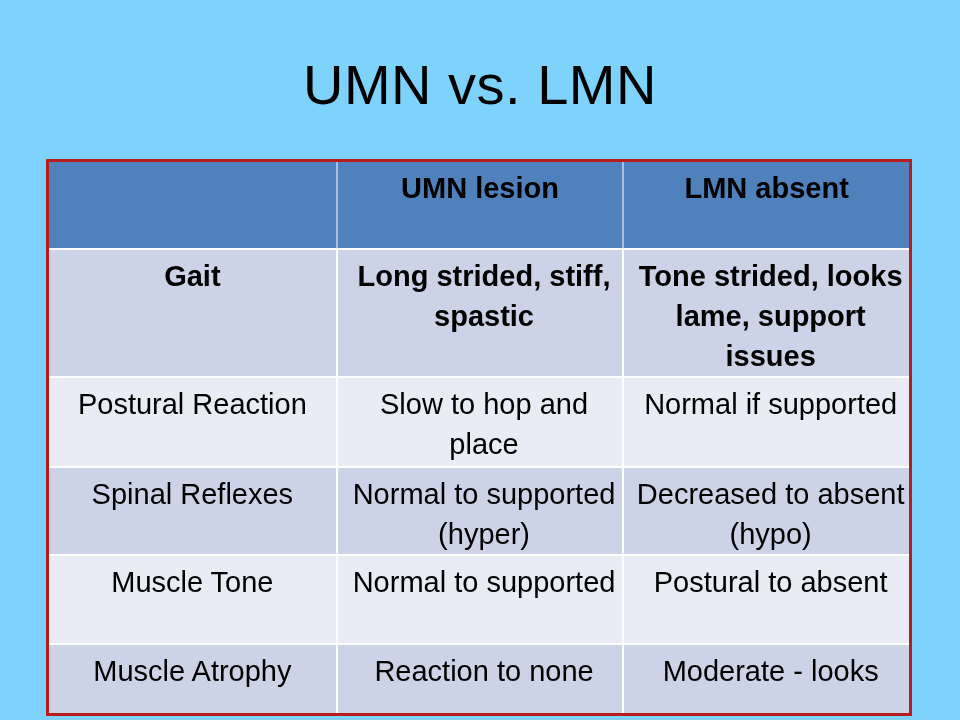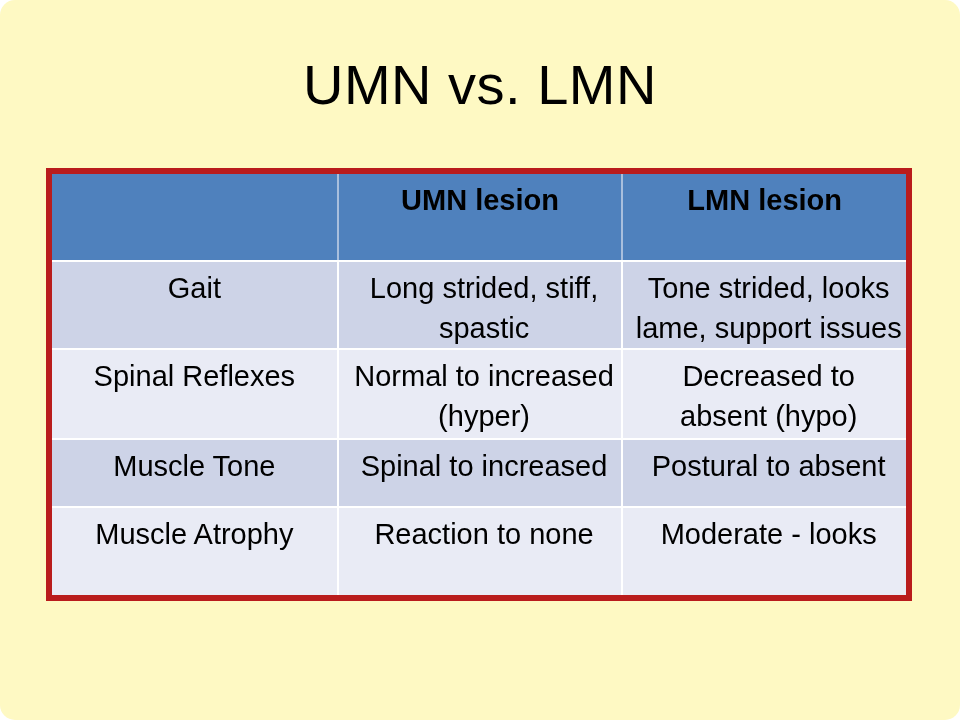--- a/index.html
+++ b/index.html
@@ -5,58 +5,57 @@
   html, body {
     margin: 0;
     padding: 0;
     background: #ffffff;
     font-family: "Liberation Sans", "DejaVu Sans", sans-serif;
   }
   .slide {
     position: relative;
     width: 960px;
     height: 720px;
-    background: #fef9c3;
+    background: #7dd3fc;
     overflow: hidden;
-    border-radius: 15px;
   }
   .slide-title {
     position: absolute;
     top: 52px;
     left: 0;
     width: 100%;
     margin: 0;
     text-align: center;
     font-size: 56px;
     font-weight: 400;
     color: #000000;
     letter-spacing: 0.5px;
   }
   table.cmp-table {
     position: absolute;
     left: 46px;
-    top: 168px;
+    top: 159px;
     width: 866px;
     border-collapse: separate;
     border-spacing: 0;
     table-layout: fixed;
-    border: 6px solid #b91c1c;
+    border: 3px solid #b91c1c;
   }
   .cmp-table th,
   .cmp-table td {
     text-align: center;
     vertical-align: top;
     padding: 6px 4px 0 4px;
     font-size: 29px;
     line-height: 40px;
     color: var(--text, #000000);
     overflow: hidden;
   }
   .cmp-table thead tr { height: 86px; }
-  .cmp-table tbody tr:nth-child(1) { height: 85px; }
+  .cmp-table tbody tr:nth-child(1) { height: 85px; font-weight: bold; }
   .cmp-table tbody tr:nth-child(2) { height: 90px; }
   .cmp-table tbody tr:nth-child(3) { height: 68px; }
   .cmp-table tbody tr:nth-child(4) { height: 89px; margin-left: 33px; }
   .cmp-table tbody tr:nth-child(5) { height: 70px; }
   .cmp-table th {
     background: var(--header-bg, #4F81BD);
     font-weight: 700;
   }
   .cmp-table th + th {
     border-left: 2px solid var(--header-divider, #A9BFDD);
@@ -80,37 +79,42 @@
   <table class="cmp-table">
     <colgroup>
       <col style="width:33.34%">
       <col style="width:33.33%">
       <col style="width:33.33%">
     </colgroup>
     <thead>
       <tr>
         <th></th>
         <th>UMN lesion</th>
-        <th>LMN lesion</th>
+        <th>LMN absent</th>
       </tr>
     </thead>
     <tbody>
       <tr>
         <td>Gait</td>
         <td>Long strided, stiff, spastic</td>
         <td>Tone strided, looks lame, support issues</td>
       </tr>
       <tr>
+        <td>Postural Reaction</td>
+        <td>Slow to hop and place</td>
+        <td>Normal if supported</td>
+      </tr>
+      <tr>
         <td>Spinal Reflexes</td>
-        <td>Normal to increased (hyper)</td>
+        <td>Normal to supported (hyper)</td>
         <td>Decreased to absent (hypo)</td>
       </tr>
       <tr>
         <td>Muscle Tone</td>
-        <td>Spinal to increased</td>
+        <td>Normal to supported</td>
         <td>Postural to absent</td>
       </tr>
       <tr>
         <td>Muscle Atrophy</td>
         <td>Reaction to none</td>
         <td>Moderate - looks</td>
       </tr>
     </tbody>
   </table>
 </div>

